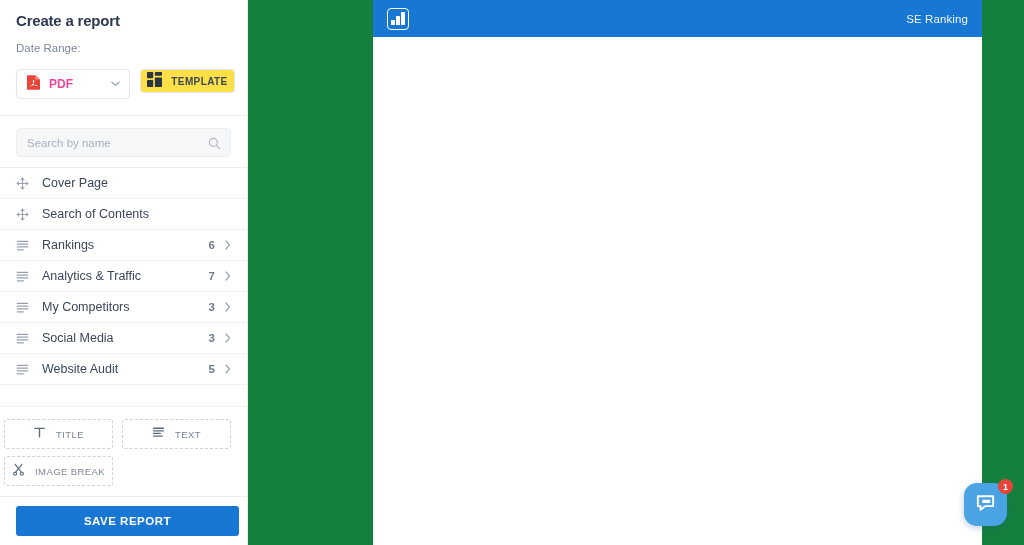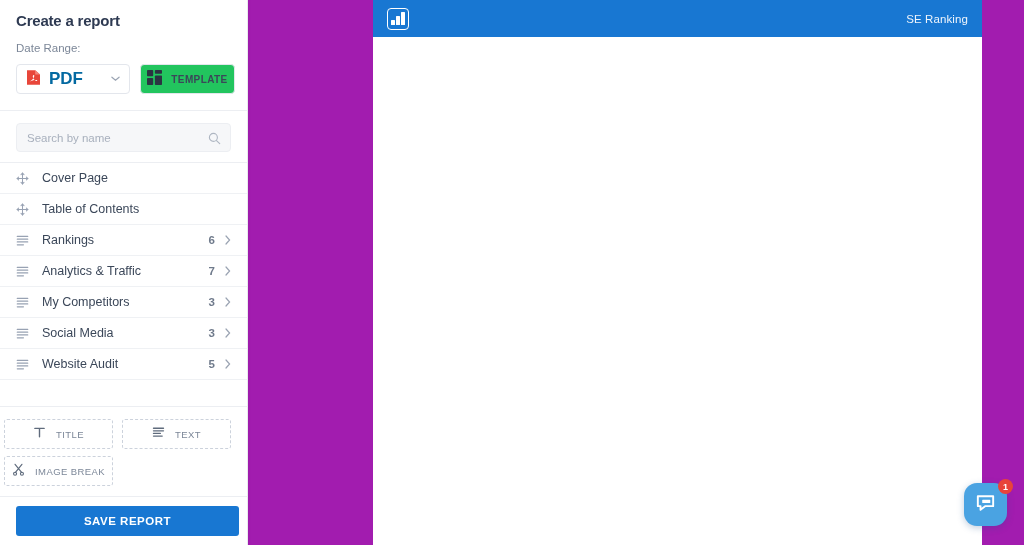--- a/index.html
+++ b/index.html
@@ -24,21 +24,21 @@
 
   .page-title {
     font-size: 15px; font-weight: bold; color: #2e3a52;
     letter-spacing: -0.2px;
     margin: 12px 0 0 0;
     padding: 0 16px;
   }
 
   .field-label {
     font-size: 11.5px; color: #7c8798;
-    padding: 0 16px; margin-top: 13px; margin-bottom: 0;
+    padding: 0 16px; margin-top: 13px; margin-bottom: 5px;
   }
 
   .date-field {
     margin: 0 16px;
     height: 29px;
     border: 1px solid #e3e6ec;
     border-radius: 4px;
     background: #fff;
     display: flex; align-items: center;
     padding: 0 9px;
@@ -51,26 +51,26 @@
     margin: 10px 16px 0 16px;
   }
   .sel-btn {
     flex: 0 0 114px; height: 30px;
     border: 1px solid #e3e6ec; border-radius: 4px;
     background: #fff;
     display: flex; align-items: center;
     padding: 0 9px; gap: 8px;
     cursor: pointer;
   }
-  .sel-btn .lbl { font-size: 17px; font-weight: bold; color: #0369a1; }
+  .sel-btn .lbl { font-size: 12px; font-weight: bold; color: #ec4899; }
   .sel-btn .caret { margin-left: auto; color: #9aa3b2; font-size: 9px; }
   .tpl-btn {
-    flex: 0 0 95px; height: 30px;
+    flex: 0 0 95px; height: 24px;
     border: 1px solid #e3e6ec; border-radius: 4px;
-    background: #22c55e;
+    background: #fde047;
     display: flex; align-items: center; justify-content: center;
     gap: 9px; cursor: pointer;
   }
   .tpl-btn .lbl { font-size: 10px; font-weight: bold; color: #3b4759; letter-spacing: 0.4px; }
 
   .sb-divider { height: 1px; background: #eceef2; margin-top: 16px; }
 
   .search-wrap { padding: 12px 16px 10px 16px; }
   .search-box {
     position: relative; height: 29px;
@@ -134,21 +134,21 @@
   .save-wrap { padding: 9px 8px 9px 16px; border-top: 1px solid #eceef2; }
   .save-btn {
     width: 100%; height: 30px;
     background: #1877d2; border: 0; border-radius: 3px;
     color: #fff; font-size: 11.5px; font-weight: bold; letter-spacing: 0.5px;
     font-family: "Liberation Sans", sans-serif;
     cursor: pointer;
   }
 
   
-  .canvas { position: absolute; left: 248px; top: 0; right: 0; bottom: 0; background: #a21caf; }
+  .canvas { position: absolute; left: 248px; top: 0; right: 0; bottom: 0; background: #15803d; }
   .doc {
     position: absolute; left: 125px; top: 0;
     width: 609px; height: 545px;
     background: #ffffff;
   }
   .doc-header {
     height: 37px; background: #1877d2;
     display: flex; align-items: center;
     padding: 0 14px;
   }
@@ -253,21 +253,21 @@
 
     <div class="list-item">
       <span class="li-ico">
         <svg width="13" height="13" viewBox="0 0 14 14">
           <g fill="none" stroke="#98a2b3" stroke-width="1.1" stroke-linecap="round" stroke-linejoin="round">
             <path d="M7 1.2v11.6M1.2 7h11.6"></path>
             <path d="M5.4 2.8L7 1.2l1.6 1.6M5.4 11.2L7 12.8l1.6-1.6M2.8 5.4L1.2 7l1.6 1.6M11.2 5.4L12.8 7l-1.6 1.6"></path>
           </g>
         </svg>
       </span>
-      <span class="li-label">Table of Contents</span>
+      <span class="li-label">Search of Contents</span>
     </div>
 
     <div class="list-item">
       <span class="li-ico">
         <svg width="13" height="13" viewBox="0 0 14 14">
           <g stroke="#98a2b3" stroke-width="1.35" stroke-linecap="round">
             <path d="M1.4 2.6h11.2M1.4 5.6h11.2M1.4 8.6h11.2M1.4 11.6h6.6"></path>
           </g>
         </svg>
       </span>

